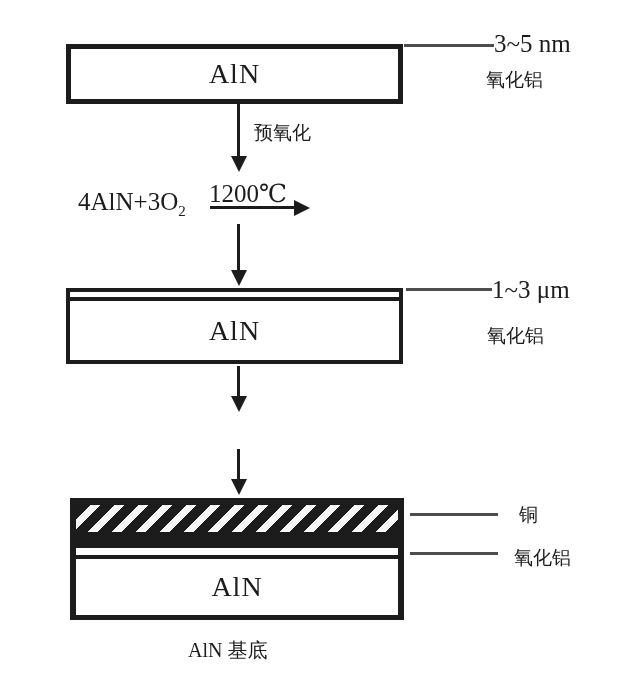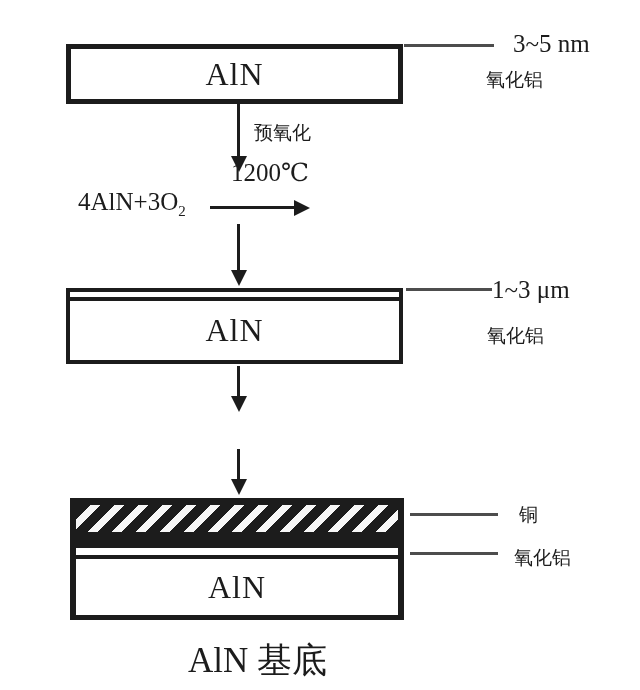--- a/index.html
+++ b/index.html
@@ -16,21 +16,21 @@
     color:var(--ink);
     overflow:hidden;
   }
   .abs{position:absolute;}
   .txt{white-space:nowrap;color:var(--ink);}
   sub{font-size:0.6em;line-height:0;}
 
   
   .block{box-sizing:border-box;background:#fff;border:5px solid var(--ink);
          display:flex;align-items:center;justify-content:center;}
-  .block-label{font-size:32px;letter-spacing:1px;}
+  .block-label{font-size:28px;letter-spacing:1px;}
 
   
   .block2{box-sizing:border-box;background:#fff;border:4px solid var(--ink);
           display:flex;flex-direction:column;}
   .block2 .strip-gap{height:5px;background:#fff;}
   .block2 .strip-line{height:4px;background:var(--ink);}
   .block2 .body{flex:1;display:flex;align-items:center;justify-content:center;background:#fff;}
 
   
   .stack{box-sizing:border-box;border-left:6px solid var(--ink);border-right:6px solid var(--ink);
@@ -48,42 +48,42 @@
   .vline{width:3px;background:var(--ink);}
   .vhead{width:0;height:0;border-left:8px solid transparent;border-right:8px solid transparent;
          border-top:16px solid var(--ink);}
   .hline{height:3px;background:var(--ink);}
   .hhead{width:0;height:0;border-top:8px solid transparent;border-bottom:8px solid transparent;
          border-left:16px solid var(--ink);}
   .leader{height:3px;background:var(--leader);}
 
   .f25{font-size:25px;}
   .f26{font-size:19px;}
-  .f27{font-size:35px;}
+  .f27{font-size:20px;}
 </style>
 </head>
 <body>
 
 <div class="fig">
 
   <div class="abs block" style="left:66px;top:44px;width:337px;height:60px;">
     <span class="block-label">AlN</span>
   </div>
 
   <div class="abs leader" style="left:404px;top:44px;width:90px;"></div>
-  <div class="abs txt f25" style="left:494px;top:30px;margin-left:19px;">3~5 nm</div>
+  <div class="abs txt f25" style="left:494px;top:30px;">3~5 nm</div>
   <div class="abs txt f26" style="left:486px;top:67px;">氧化铝</div>
 
   <div class="abs vline" style="left:237px;top:104px;height:54px;"></div>
   <div class="abs vhead" style="left:231px;top:156px;"></div>
   <div class="abs txt f26" style="left:254px;top:120px;">预氧化</div>
 
   <div class="abs txt f25" style="left:78px;top:188px;"><span>4AlN+3O</span><sub>2</sub></div>
 
-  <div class="abs txt f25" style="left:209px;top:158px;width:100px;text-align:right;">1200℃</div>
+  <div class="abs txt f25" style="left:209px;top:179px;width:100px;text-align:left;">1200℃</div>
 
   <div class="abs hline" style="left:210px;top:206px;width:86px;"></div>
   <div class="abs hhead" style="left:294px;top:200px;"></div>
 
 
   <div class="abs vline" style="left:237px;top:224px;height:48px;"></div>
   <div class="abs vhead" style="left:231px;top:270px;"></div>
 
   <div class="abs block2" style="left:66px;top:288px;width:337px;height:76px;">
     <div class="strip-gap"></div>

